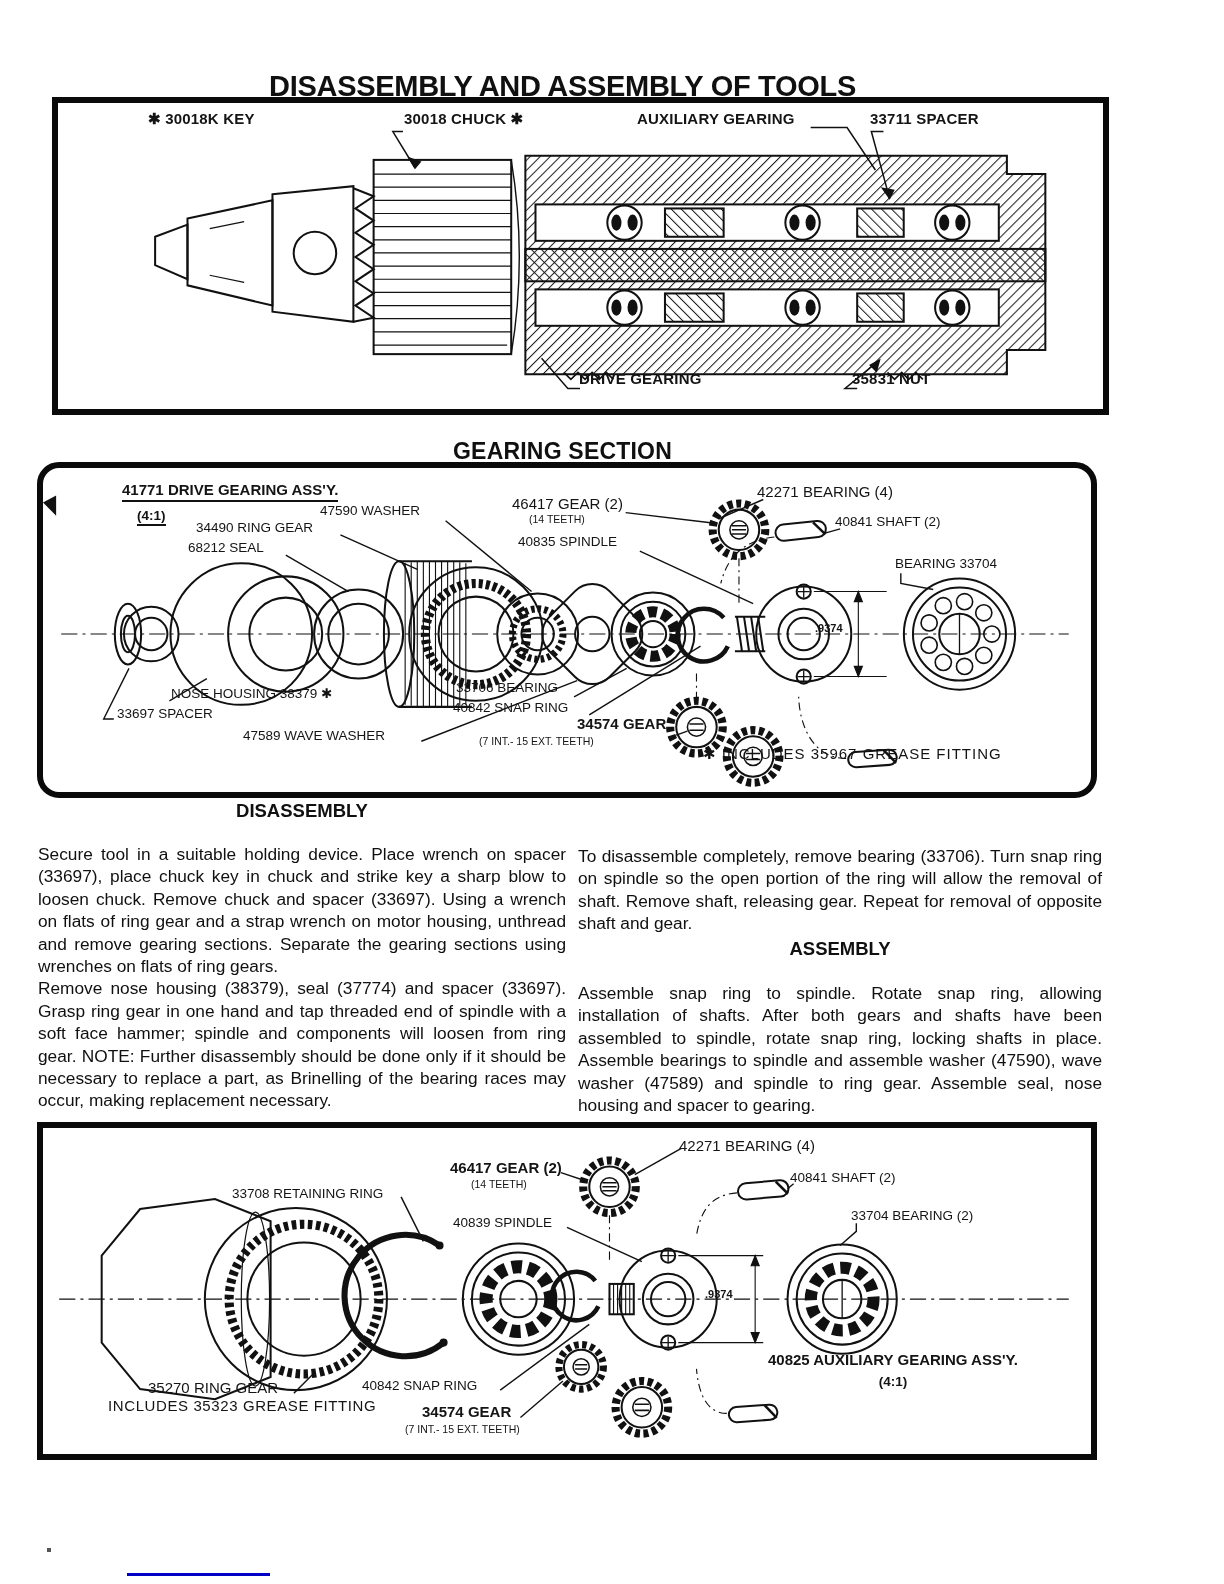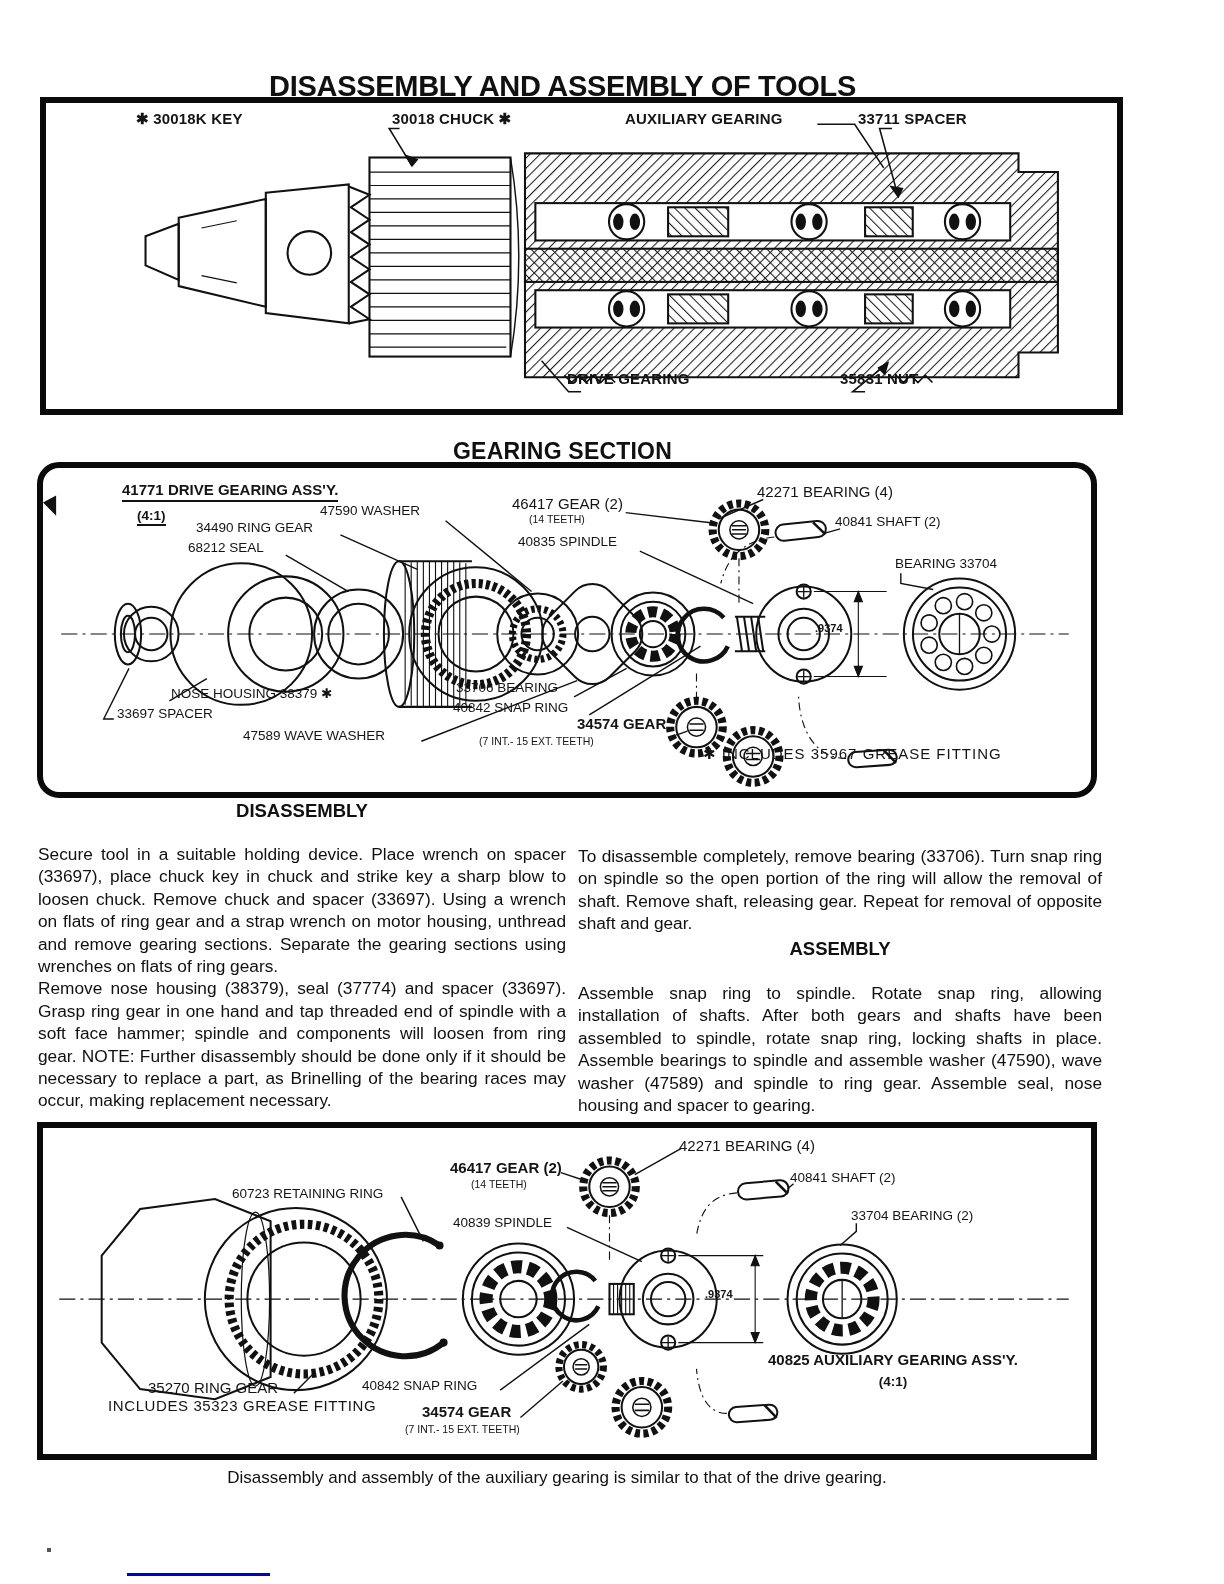--- a/index.html
+++ b/index.html
@@ -24,21 +24,21 @@
   .blue-line{position:absolute;background:#0000c6;}
   .stray{position:absolute;width:4px;height:4px;background:#555;}
 </style>
 </head>
 <body>
 
 <div class="page">
 
   <div class="abs title" style="left:0;top:54px;width:1125px;margin-top:16px;">DISASSEMBLY AND ASSEMBLY OF TOOLS</div>
 
-  <div class="box" style="left:40px;top:97px;width:1045px;height:306px;padding-left:26px;">
+  <div class="box" style="left:52px;top:97px;width:1045px;height:306px;">
     <svg class="fill" viewBox="0 0 1033 294">
       <defs>
         <pattern id="hA" patternUnits="userSpaceOnUse" width="7" height="7" patternTransform="rotate(45)">
           <line x1="0" y1="0" x2="0" y2="7" stroke="#1a1a1a" stroke-width="2"></line>
         </pattern>
         <pattern id="hB" patternUnits="userSpaceOnUse" width="7" height="7" patternTransform="rotate(-45)">
           <line x1="0" y1="0" x2="0" y2="7" stroke="#1a1a1a" stroke-width="2"></line>
         </pattern>
       </defs>
       <g stroke="#111" fill="none" stroke-width="2">
@@ -319,32 +319,31 @@
         <path d="M518 94 L592 128"></path>
         <path d="M804 90 V98 L788 112"></path>
         <path d="M248 258 L268 238"></path>
         <path d="M452 255 L540 190"></path>
         <path d="M472 282 L514 246"></path>
       </g>
     </svg>
     <div class="lbl md" style="left:636px;top:10px;">42271 BEARING (4)</div>
     <div class="lbl md bold" style="left:407px;top:32px;">46417 GEAR (2)</div>
     <div class="lbl sm" style="left:428px;top:51px;">(14 TEETH)</div>
-    <div class="lbl" style="left:189px;top:58px;">60723 RETAINING RING</div>
+    <div class="lbl" style="left:189px;top:58px;">33708 RETAINING RING</div>
     <div class="lbl" style="left:747px;top:42px;">40841 SHAFT (2)</div>
     <div class="lbl" style="left:410px;top:87px;">40839 SPINDLE</div>
     <div class="lbl" style="left:808px;top:80px;">33704 BEARING (2)</div>
     <div class="lbl dim" style="left:662px;top:160px;">.9374</div>
     <div class="lbl bold ctr" style="left:700px;top:224px;width:300px;font-size:15px;">40825 AUXILIARY GEARING ASS'Y.</div>
     <div class="lbl bold ctr" style="left:700px;top:246px;width:300px;">(4:1)</div>
     <div class="lbl md" style="left:105px;top:252px;">35270 RING GEAR</div>
     <div class="lbl md" style="left:65px;top:270px;letter-spacing:0.6px;">INCLUDES 35323 GREASE FITTING</div>
     <div class="lbl" style="left:319px;top:250px;">40842 SNAP RING</div>
     <div class="lbl md bold" style="left:379px;top:276px;">34574 GEAR</div>
     <div class="lbl sm" style="left:362px;top:296px;">(7 INT.- 15 EXT. TEETH)</div>
   </div>
 
-  <div class="abs caption" style="left:0;top:1468px;width:1114px;">Disassembly and assembly of the auxiliary gearing is similar to that of the drive gearing.</div>
 
   <div class="stray" style="left:47px;top:1548px;"></div>
   <div class="blue-line" style="left:127px;top:1573px;width:143px;height:3px;"></div>
 
 </div>
 
 </body></html>

